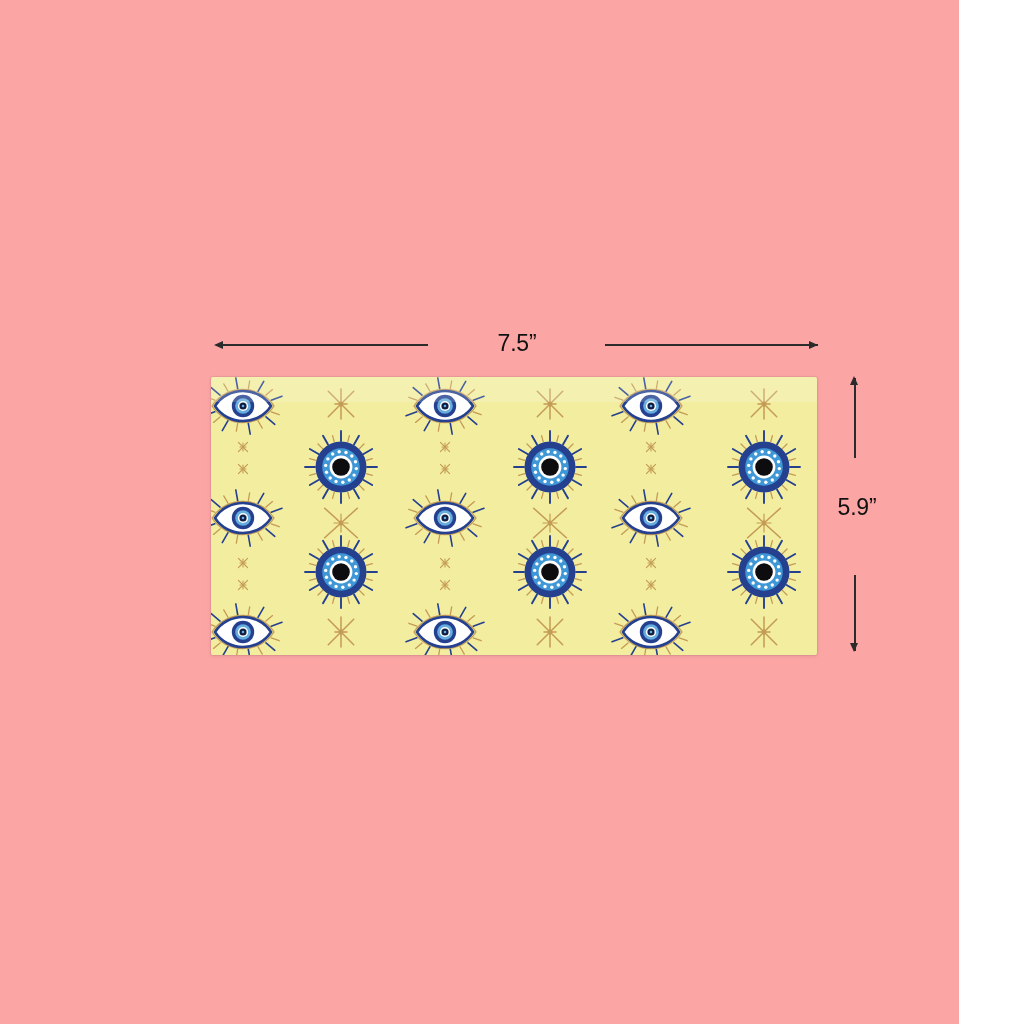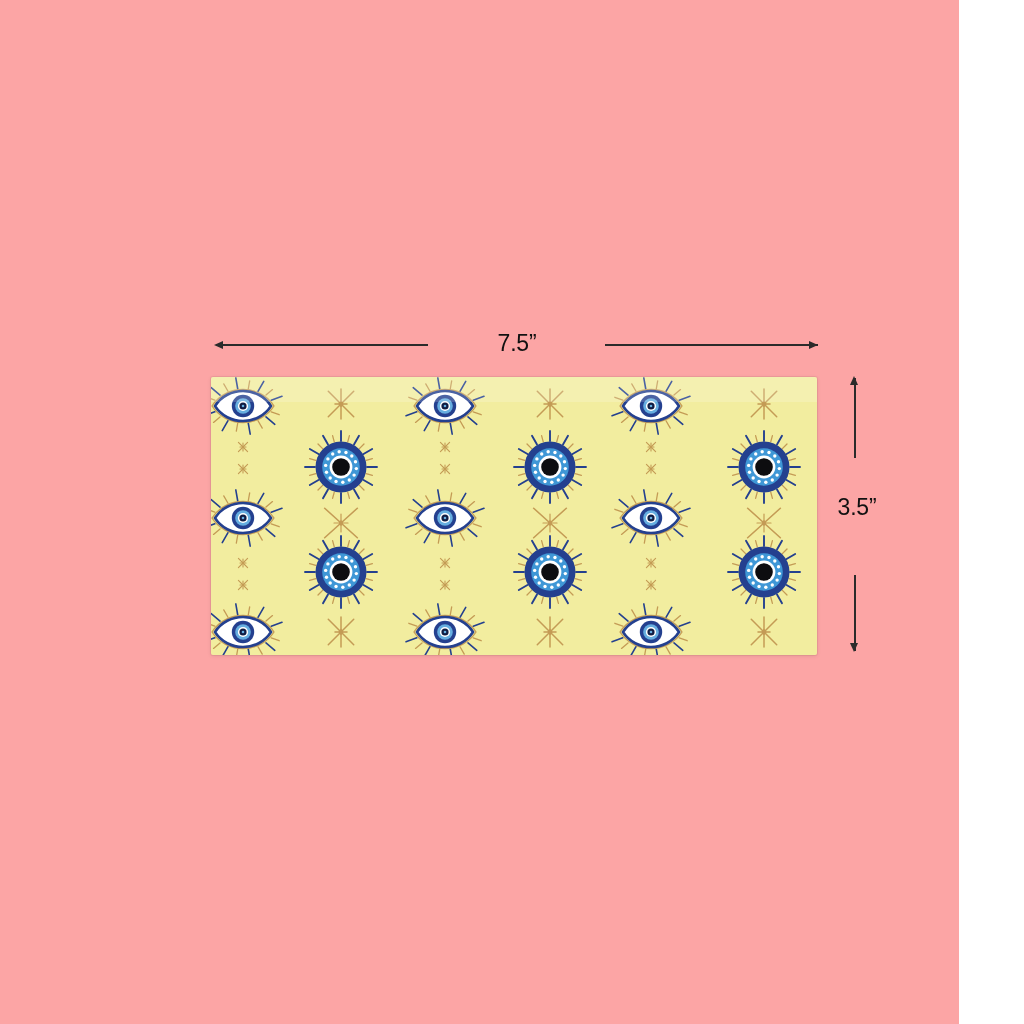--- a/index.html
+++ b/index.html
@@ -34,21 +34,21 @@
 <div class="stage">
 
   <div class="hline left"></div>
   <div class="ah w"></div>
   <div class="dim-label width">7.5”</div>
   <div class="hline right"></div>
   <div class="ah e"></div>
 
   <div class="vline top"></div>
   <div class="ah n"></div>
-  <div class="dim-label height">3.5”</div>
+  <div class="dim-label height">5.9”</div>
   <div class="vline bottom"></div>
   <div class="ah s"></div>
 
   <div class="product">
     <svg id="pattern-svg" xmlns="http://www.w3.org/2000/svg" viewBox="0 0 606 278">
         <rect x="0" y="0" width="606" height="278" fill="#f2ed9f"></rect>
         <g transform="translate(32,70)">
           <line x1="0" y1="0" x2="4.59619407771256" y2="4.596194077712559" stroke="#c49b55" stroke-width="1.1" stroke-linecap="round"></line>
           <line x1="0" y1="0" x2="-4.596194077712559" y2="4.59619407771256" stroke="#c49b55" stroke-width="1.1" stroke-linecap="round"></line>
           <line x1="0" y1="0" x2="-4.59619407771256" y2="-4.596194077712559" stroke="#c49b55" stroke-width="1.1" stroke-linecap="round"></line>

